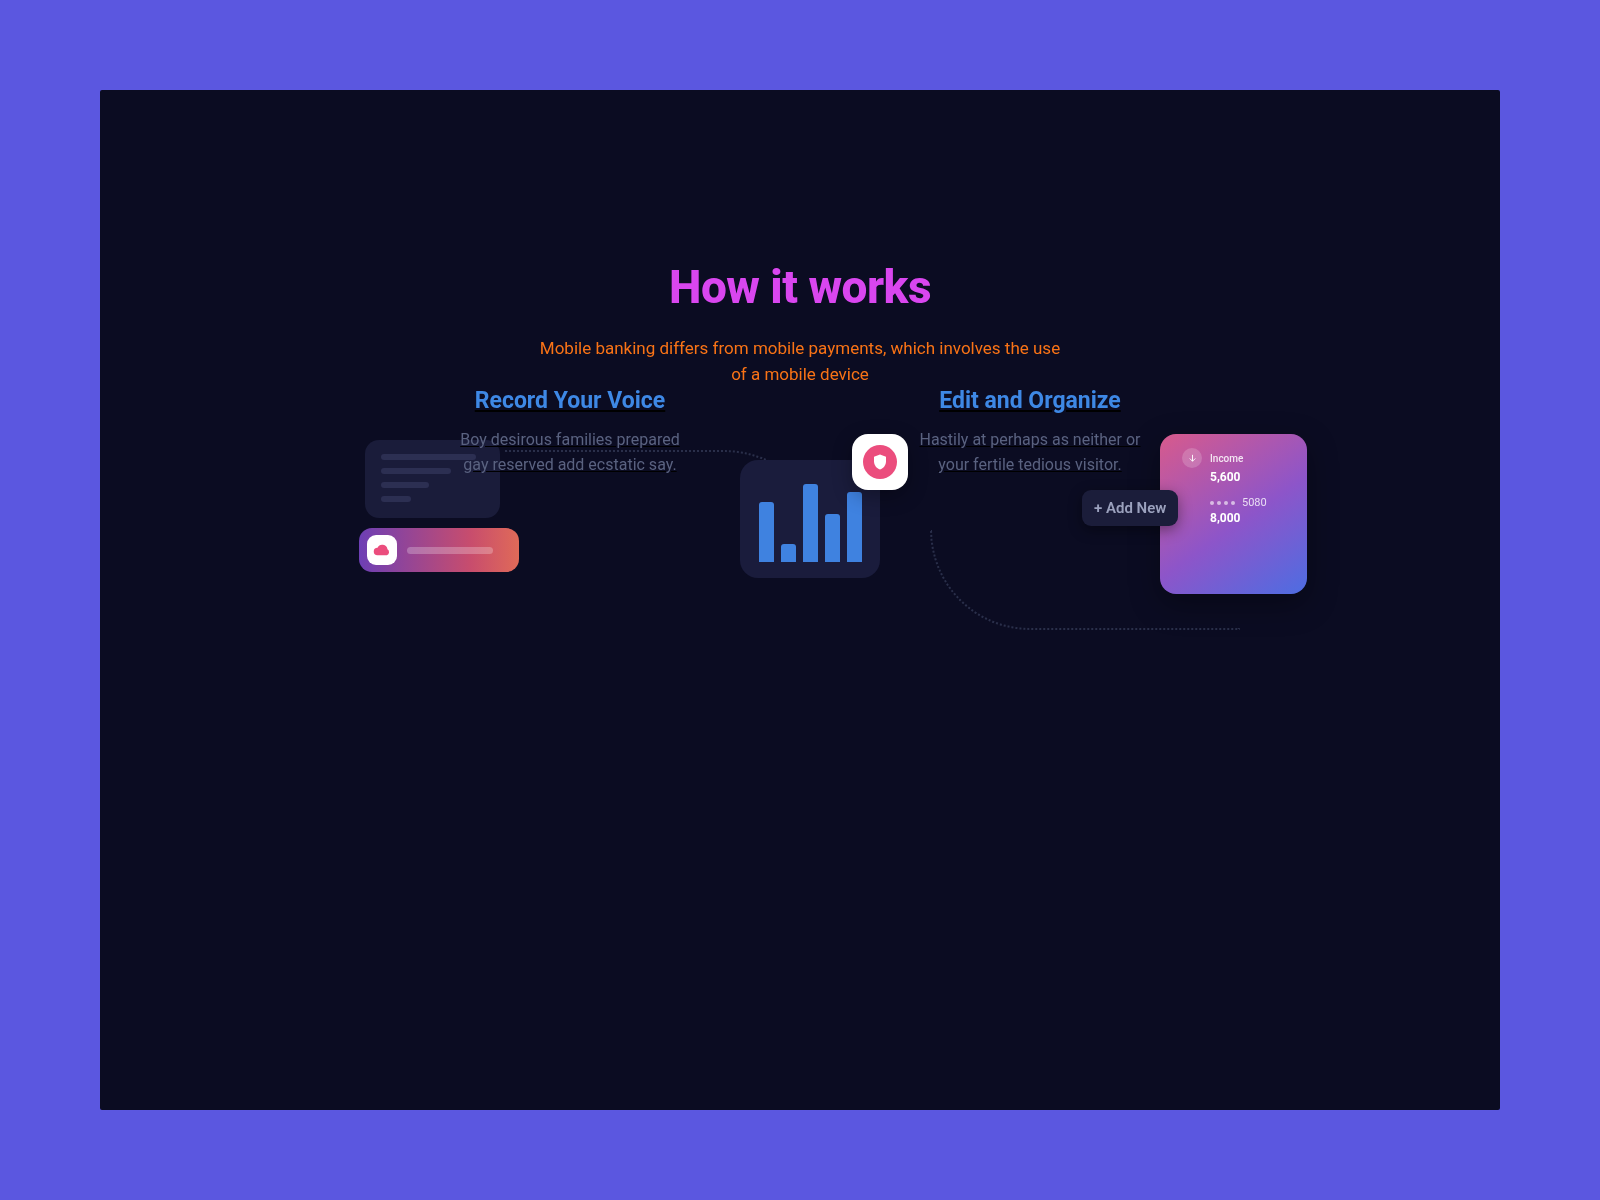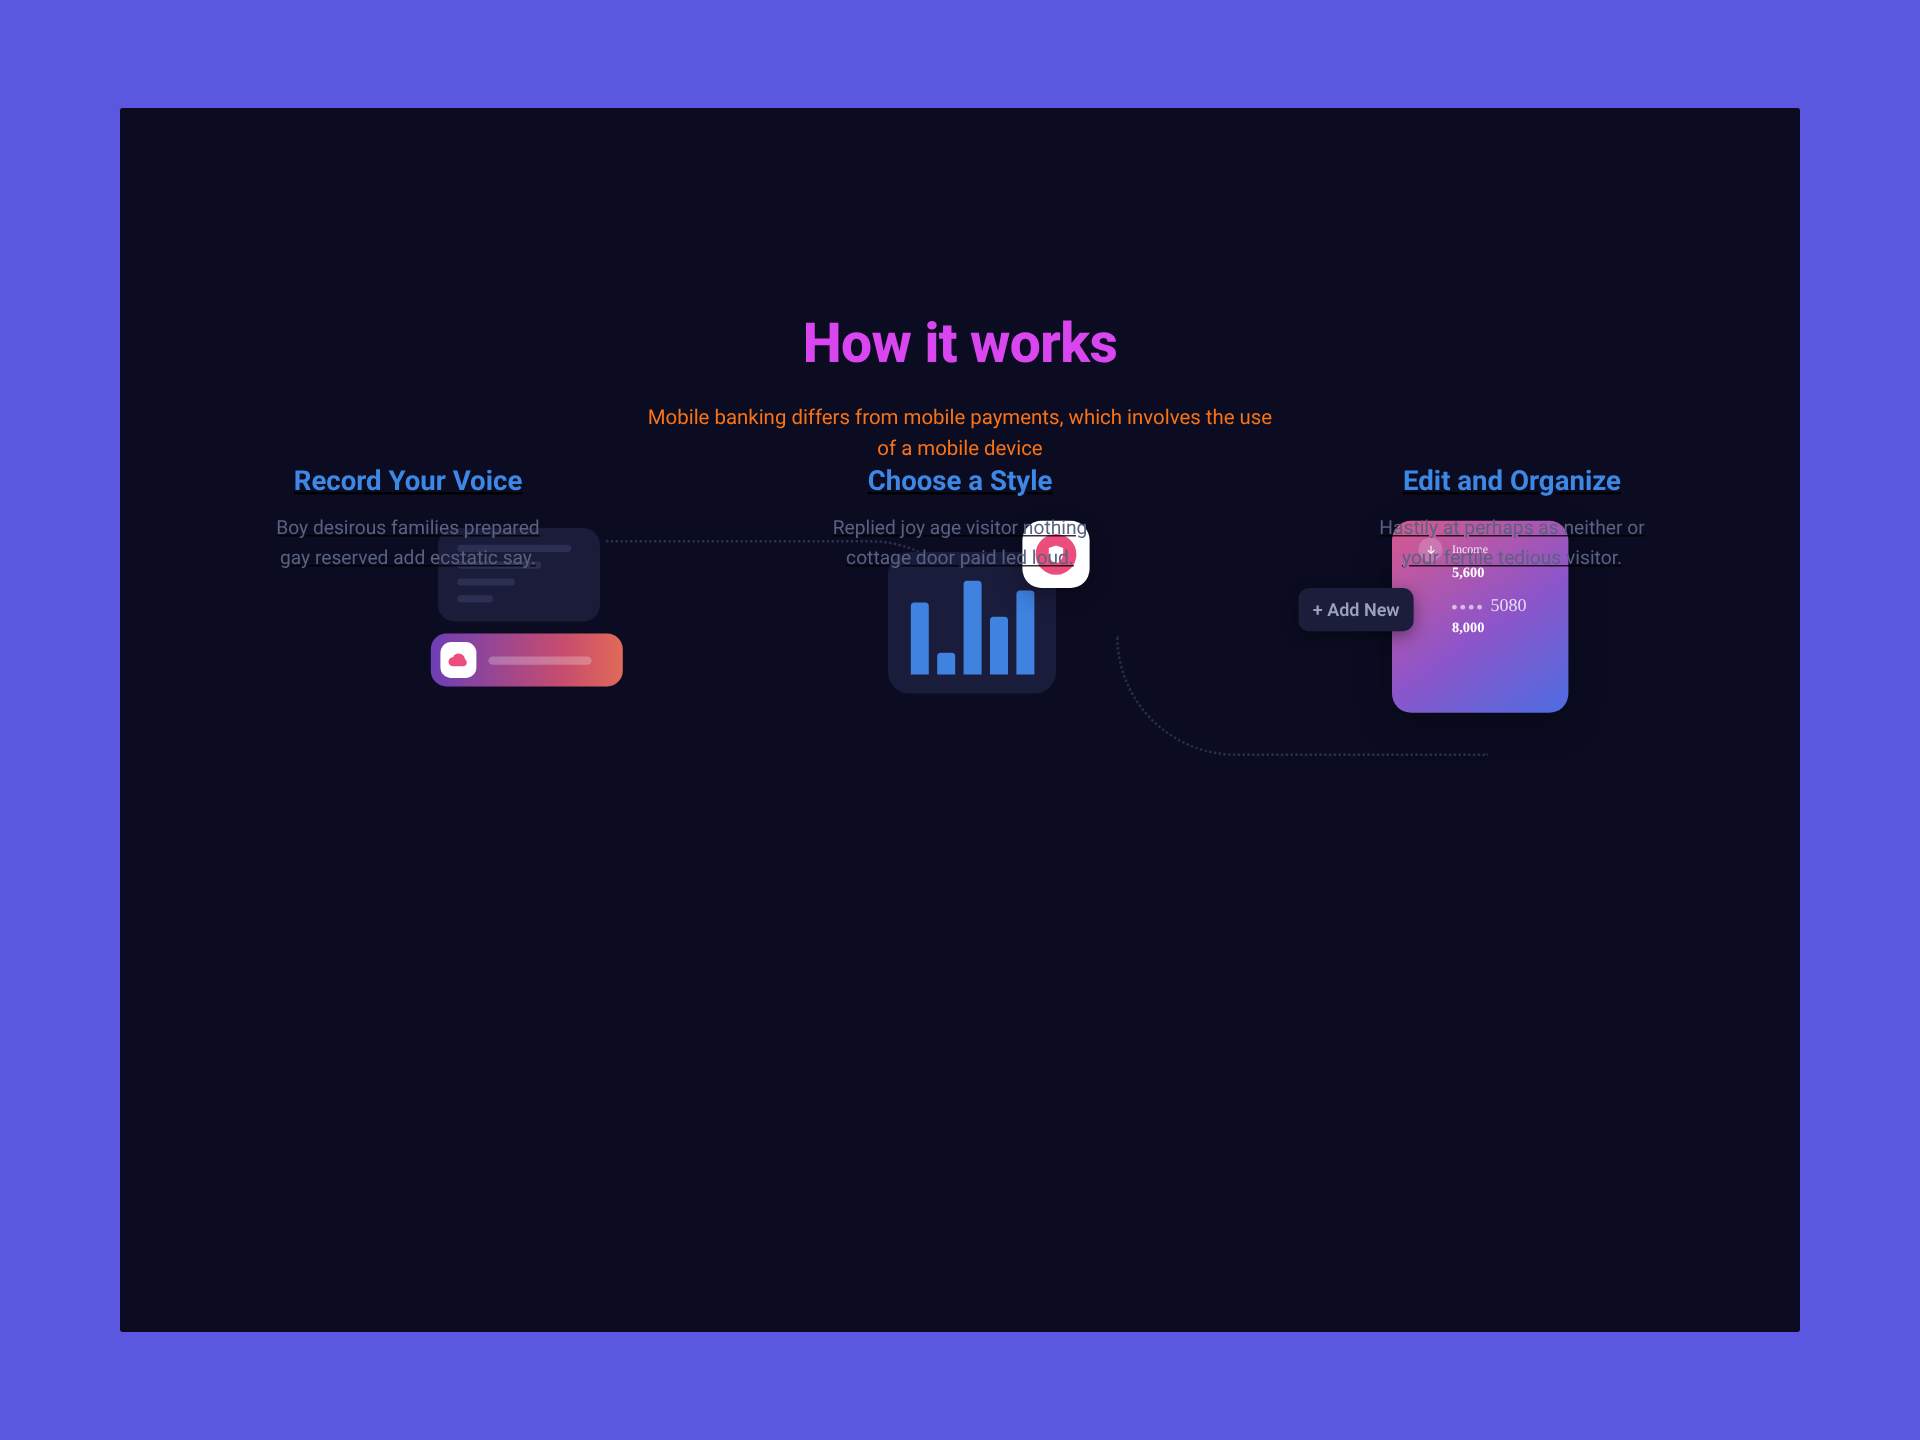--- a/index.html
+++ b/index.html
@@ -136,34 +136,33 @@
   }
   .i2 .badge svg{width:18px;height:18px;fill:#fff;}
 
   
   .i3 { position: absolute; left: 1060px; top: 4px; }
   .i3 .card {
     width: 147px; height: 160px; border-radius: 16px;
     background: linear-gradient(145deg,#d85a8c 0%,#8d55c9 55%,#4d6de2 100%);
     padding: 14px 22px 0; color:#fff;
     box-shadow: 0 10px 30px rgba(0,0,0,0.35);
-    font-family: Liberation Serif, serif;
   }
   .i3 .row{display:flex;align-items:center;gap:8px;margin-bottom:2px;}
   .i3 .circ{
     width:20px;height:20px;border-radius:50%;
     background:rgba(255,255,255,0.18);
     display:flex;align-items:center;justify-content:center;
   }
   .i3 .circ svg{width:11px;height:11px;stroke:#fff;fill:none;stroke-width:2;}
   .i3 .lbl{font-size:10px;opacity:.85;font-weight:500;}
   .i3 .val{font-size:12px;font-weight:700;margin-left:28px;margin-bottom:12px;}
   .i3 .dots{display:flex;gap:3px;margin-left:28px;align-items:center;margin-bottom:2px;}
   .i3 .dots .d{width:4px;height:4px;border-radius:50%;background:rgba(255,255,255,.6);}
-  .i3 .dots .n{font-size:15px;opacity:.8;margin-left:4px;}
+  .i3 .dots .n{font-size:11px;opacity:.8;margin-left:4px;}
   .i3 .chip{
     position:absolute; left:-78px; top:56px;
     background:#1b1d3a;color:#9ba1bd;
     font-size:15px;font-weight:600;
     padding:9px 12px;border-radius:9px;
     box-shadow:0 4px 14px rgba(0,0,0,.4);
     display:flex;align-items:center;gap:5px;
   }
 </style>
 </head>
@@ -239,22 +238,18 @@
       </div>
     </div>
   </div>
 
   <div class="steps">
     <div class="step">
       <div class="step-title">Record Your Voice</div>
       <div class="step-desc">Boy desirous families prepared gay reserved add ecstatic say.</div>
     </div>
     <div class="step">
-      <div class="step-title">Choose a Style</div>
-      <div class="step-desc">Replied joy age visitor nothing cottage door paid led loud.</div>
-    </div>
-    <div class="step">
       <div class="step-title">Edit and Organize</div>
       <div class="step-desc">Hastily at perhaps as neither or your fertile tedious visitor.</div>
     </div>
   </div>
 
 </div>
 
 </body></html>

